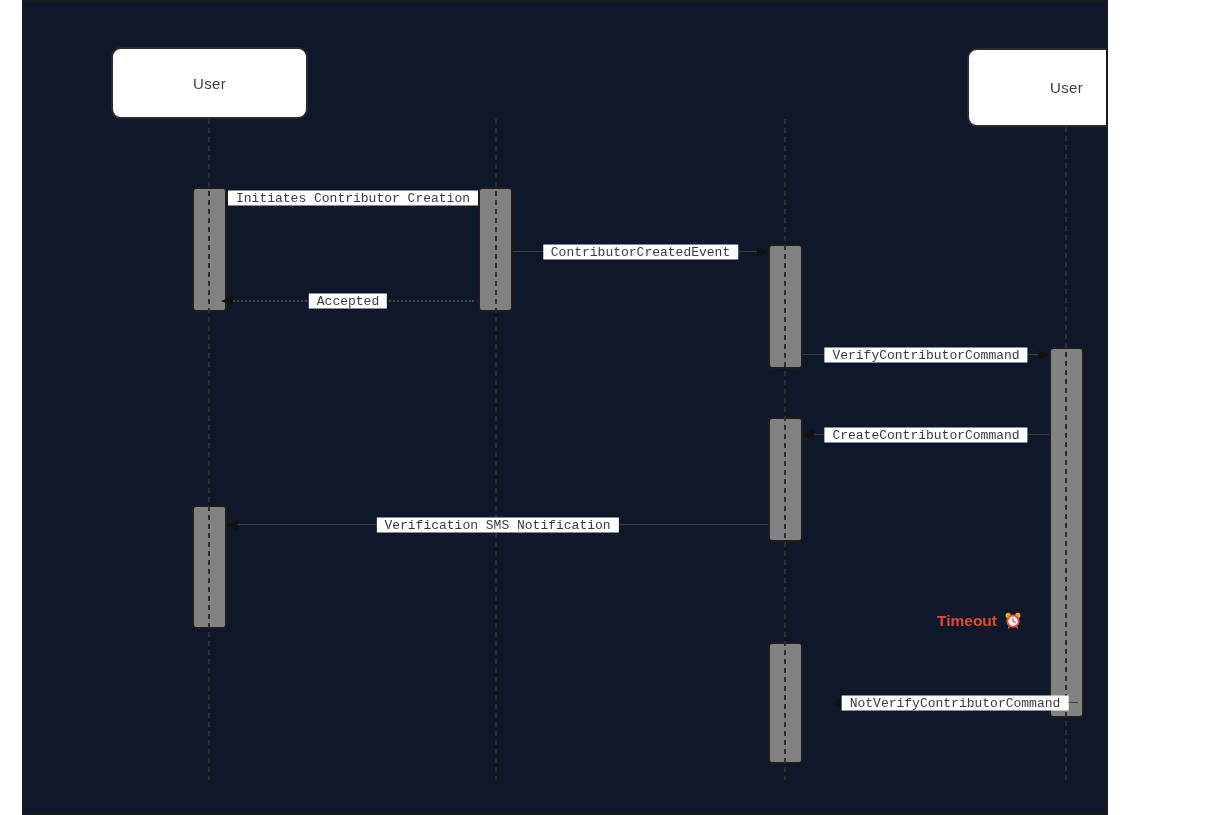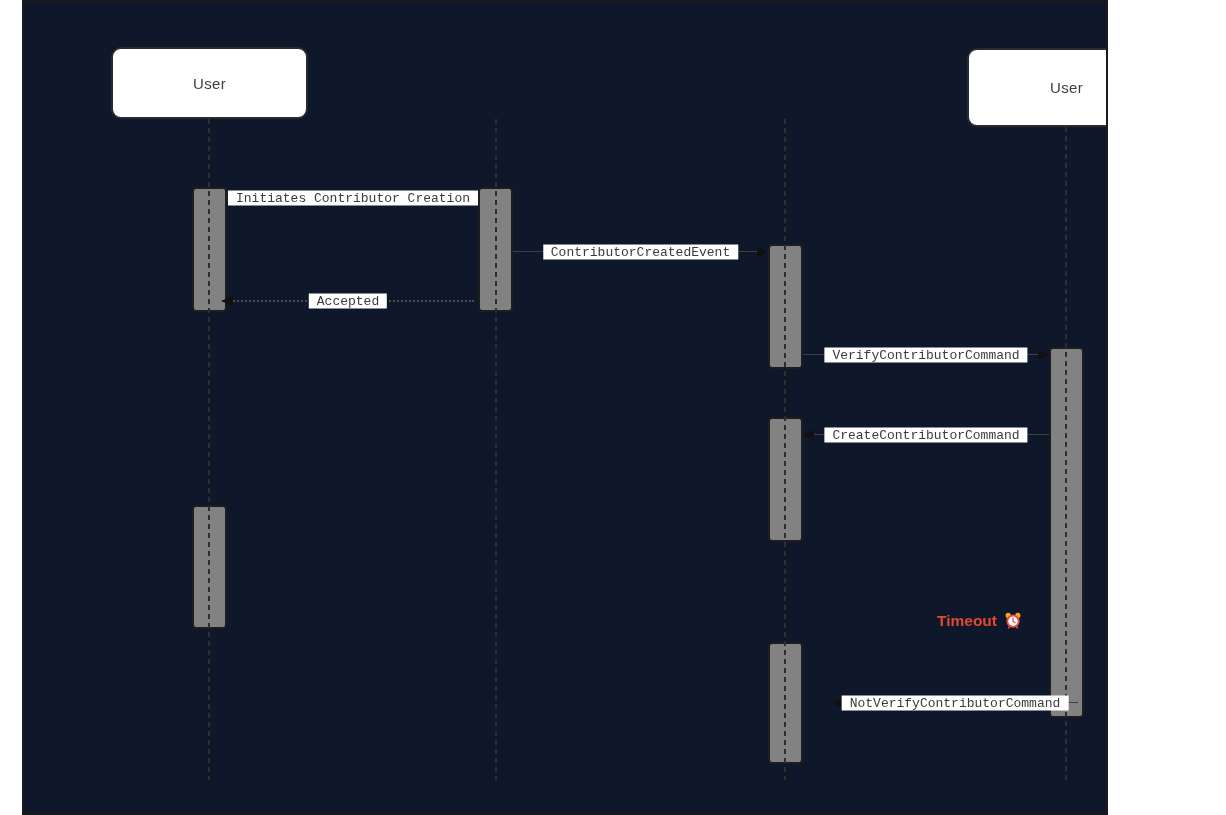--- a/index.html
+++ b/index.html
@@ -155,20 +155,25 @@
     <div class="arrow right"></div>
     <span class="msg-label">VerifyContributorCommand</span>
   </div>
 
   <div class="message" style="left:779px; top:426px; width:246px">
     <div class="msg-line solid"></div>
     <div class="arrow left"></div>
     <span class="msg-label">CreateContributorCommand</span>
   </div>
 
+  <div class="message" style="left:203px; top:516px; width:541px">
+    <div class="msg-line solid"></div>
+    <div class="arrow left"></div>
+    <span class="msg-label">Verification SMS Notification</span>
+  </div>
 
   <div class="message" style="left:808px; top:694px; width:246px">
     <div class="msg-line solid"></div>
     <div class="arrow left"></div>
     <span class="msg-label">NotVerifyContributorCommand</span>
   </div>
 
   <div class="timeout" style="left:913px; top:610px">
     <span class="timeout-label">Timeout</span>
     <span class="alarm-icon">

